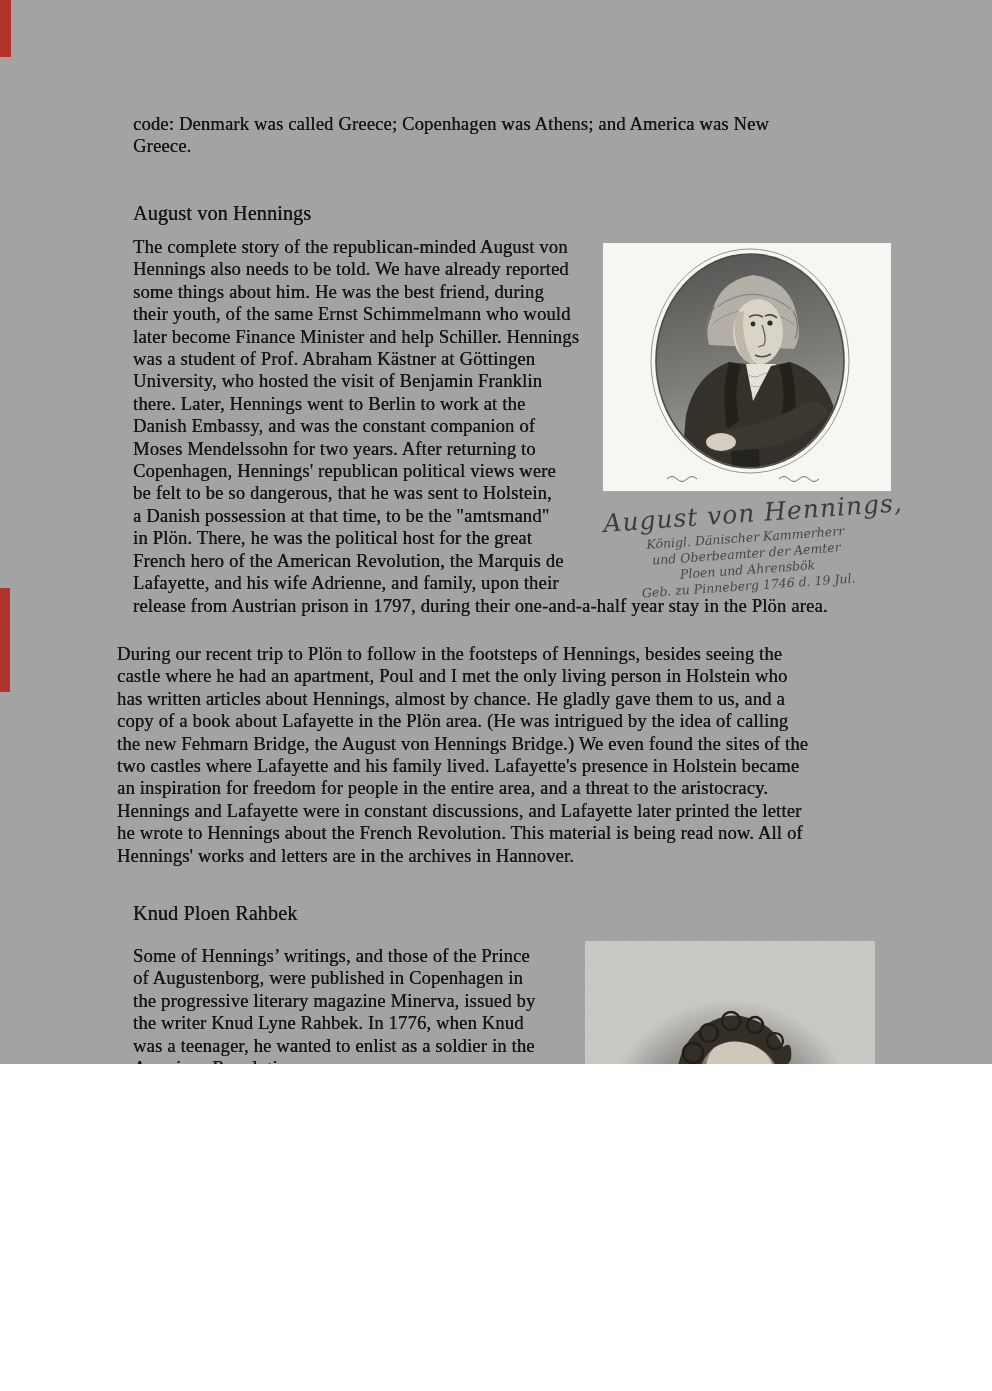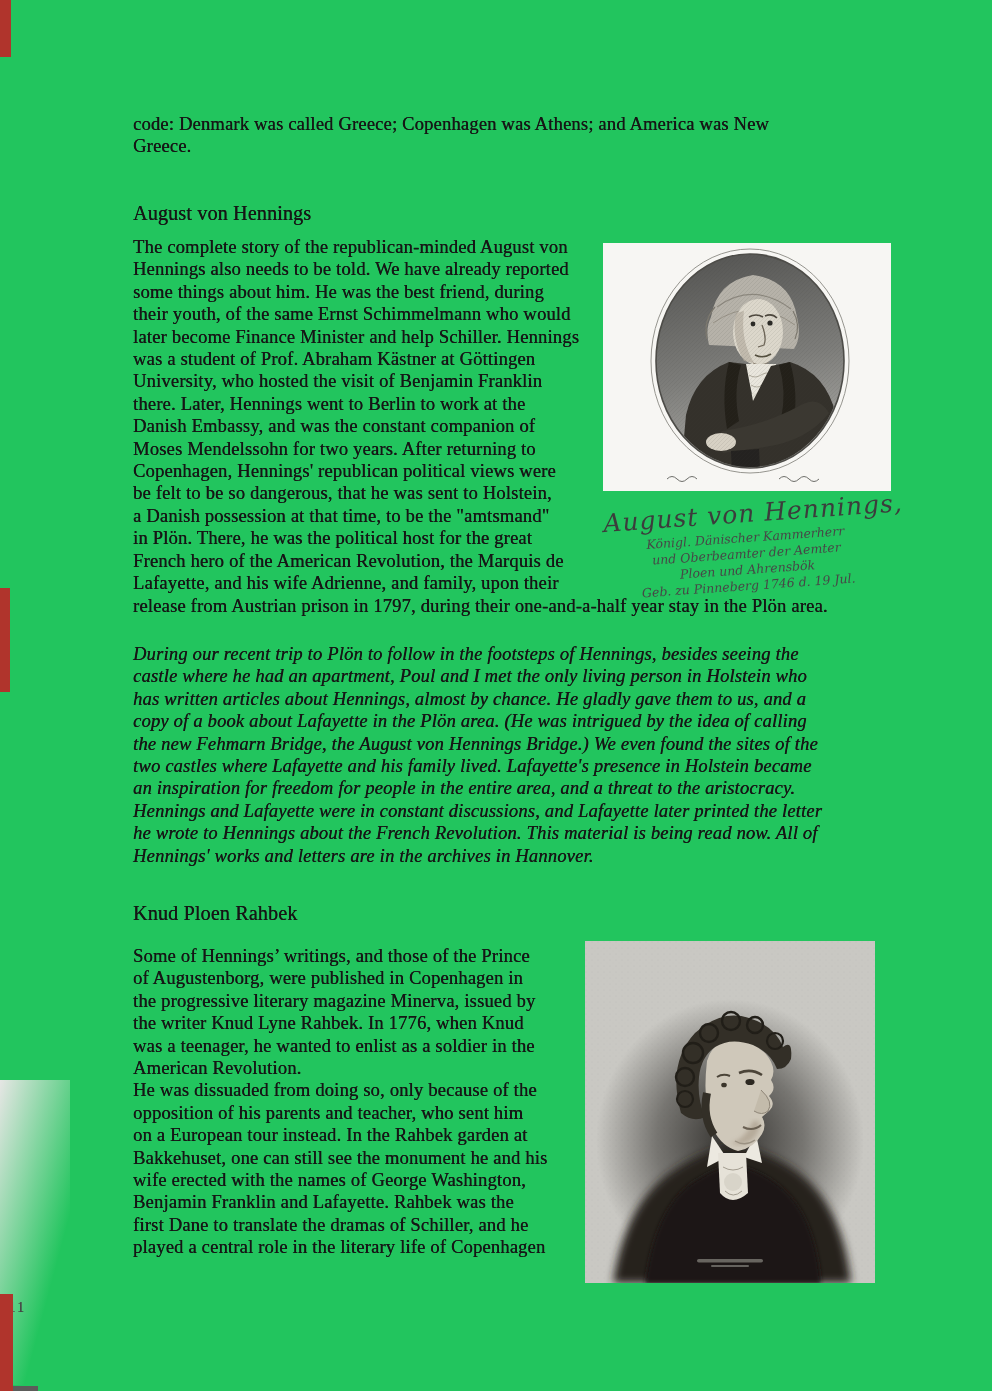--- a/index.html
+++ b/index.html
@@ -1,16 +1,16 @@
 <!DOCTYPE html>
 <html><head>
 <meta charset="utf-8">
 <style>
   html,body{margin:0;padding:0;background:#ffffff;}
-  .page{position:relative;width:992px;height:1391px;background:#22c55e;overflow:hidden;
+  .page{position:relative;width:992px;height:1064px;background:#a3a3a3;overflow:hidden;
         font-family:"Liberation Serif","DejaVu Serif",serif;color:#161616;}
   .para{position:absolute;font-size:18.5px;line-height:22.4px;letter-spacing:0.2px;
         white-space:pre-line;margin:0;text-shadow:0.3px 0 0 currentColor;}
   .heading{position:absolute;font-size:20px;line-height:22px;letter-spacing:0.2px;margin:0;
         font-weight:normal;text-shadow:0.3px 0 0 currentColor;}
   .pagenum{position:absolute;left:0;top:1300px;width:966px;text-align:left;
         font-size:14px;letter-spacing:2px;text-shadow:0.3px 0 0 currentColor;}
   figure{margin:0;padding:0;position:absolute;}
   .script-title{font-family:"DejaVu Serif",serif;font-style:italic;font-size:25px;color:#3c3c3c;
         transform:rotate(-4deg);white-space:nowrap;letter-spacing:1px;margin-top:4px;}
@@ -42,21 +42,21 @@
 Danish Embassy, and was the constant companion of
 Moses Mendelssohn for two years. After returning to
 Copenhagen, Hennings' republican political views were
 be felt to be so dangerous, that he was sent to Holstein,
 a Danish possession at that time, to be the "amtsmand"
 in Plön. There, he was the political host for the great
 French hero of the American Revolution, the Marquis de
 Lafayette, and his wife Adrienne, and family, upon their
 release from Austrian prison in 1797, during their one-and-a-half year stay in the Plön area.</p>
 
-  <p class="para" style="left:133px;top:643px;width:780px;font-style:italic;">During our recent trip to Plön to follow in the footsteps of Hennings, besides seeing the
+  <p class="para" style="left:117px;top:643px;width:780px;">During our recent trip to Plön to follow in the footsteps of Hennings, besides seeing the
 castle where he had an apartment, Poul and I met the only living person in Holstein who
 has written articles about Hennings, almost by chance. He gladly gave them to us, and a
 copy of a book about Lafayette in the Plön area. (He was intrigued by the idea of calling
 the new Fehmarn Bridge, the August von Hennings Bridge.) We even found the sites of the
 two castles where Lafayette and his family lived. Lafayette's presence in Holstein became
 an inspiration for freedom for people in the entire area, and a threat to the aristocracy.
 Hennings and Lafayette were in constant discussions, and Lafayette later printed the letter
 he wrote to Hennings about the French Revolution. This material is being read now. All of
 Hennings' works and letters are in the archives in Hannover.</p>
 

